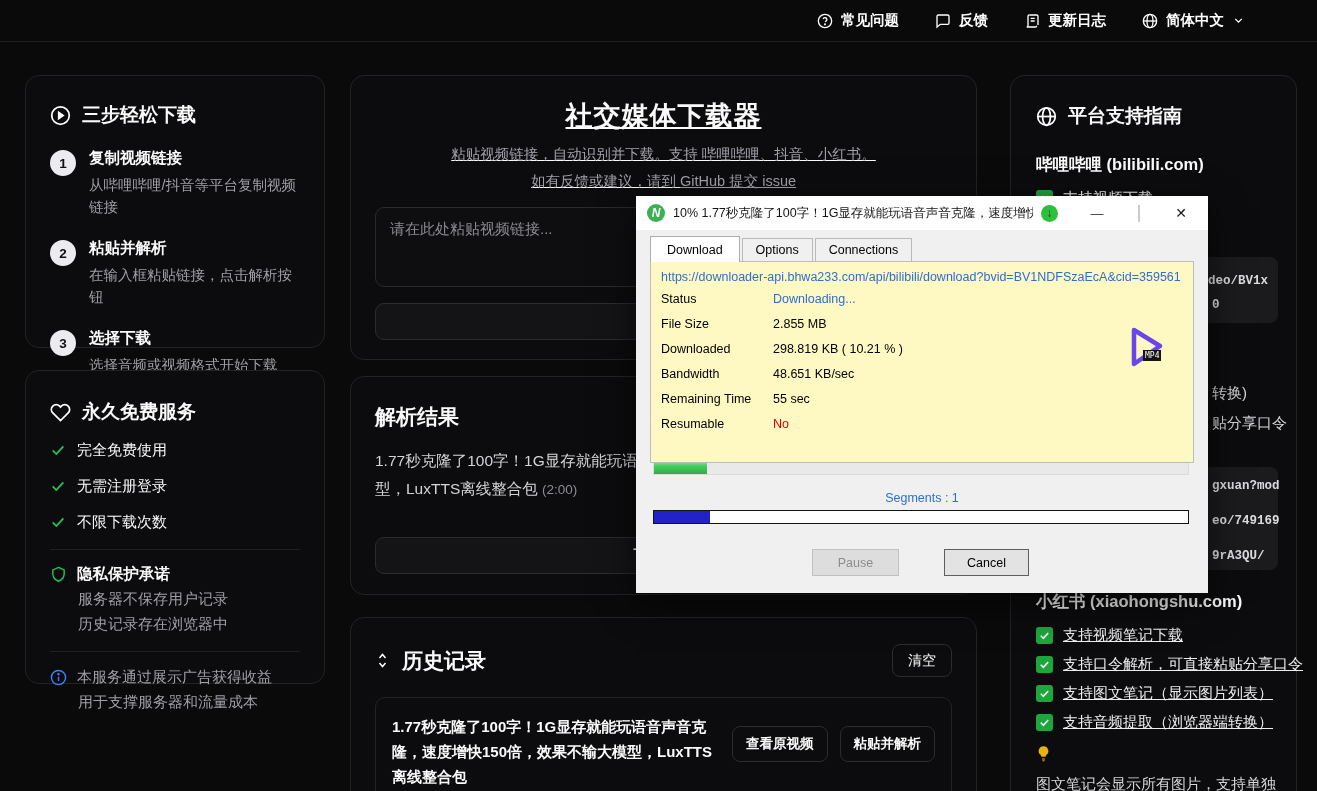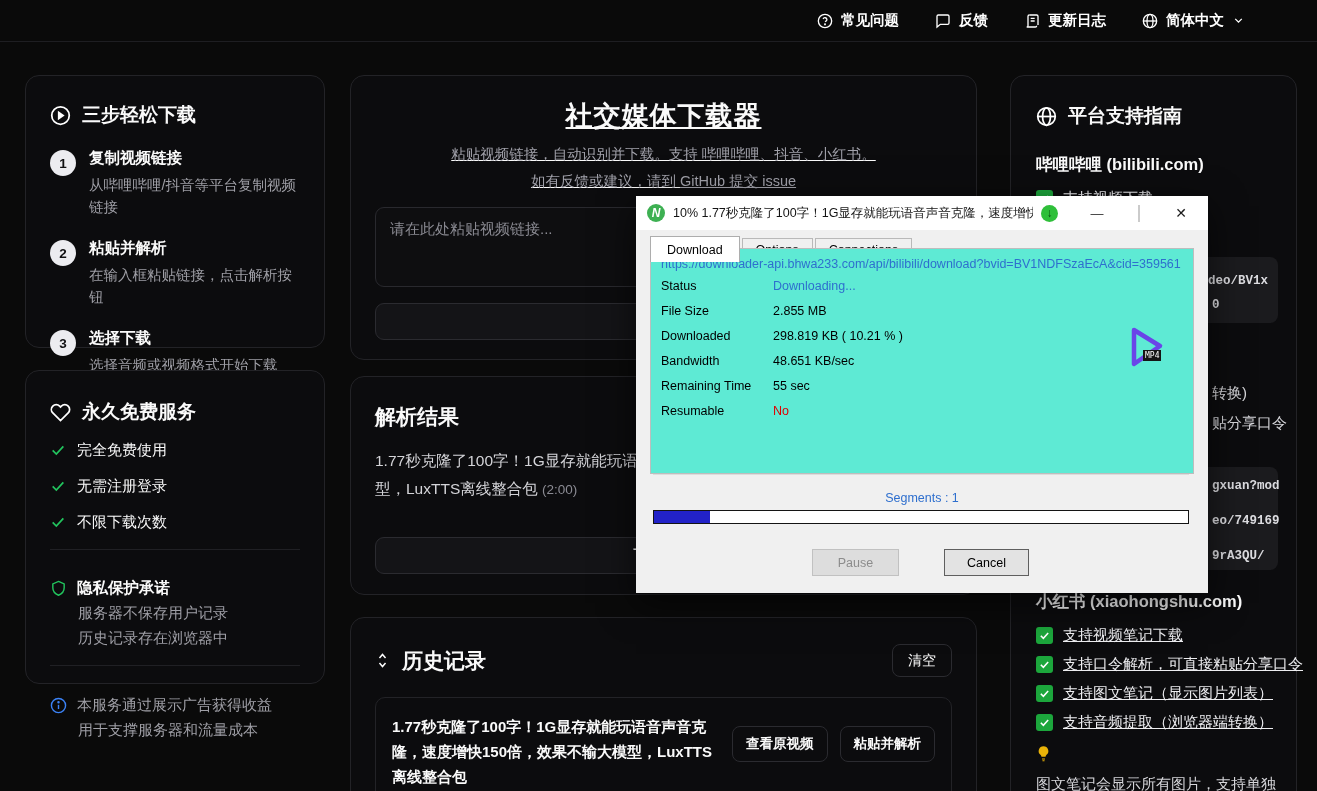--- a/index.html
+++ b/index.html
@@ -35,21 +35,21 @@
     flex:0 0 26px; width:26px; height:26px; border-radius:50%;
     background:#ececf0; color:#101012; font-size:13.5px; font-weight:700;
     display:flex; align-items:center; justify-content:center; margin-top:2px;
   }
   .step-title { font-size:15.5px; font-weight:700; }
   .step-desc { font-size:14.5px; color:#9f9fa6; line-height:22px; margin-top:5px; }
 
   #free-card { left:25px; top:370px; width:300px; height:314px; padding:28px 24px; }
   .feat-row { display:flex; align-items:center; gap:11px; font-size:15px; margin-top:14px; line-height:22px; }
   .divider { height:1px; background:#202024; margin:16px 0 14px; }
-  .priv-title-row { display:flex; align-items:center; gap:10px; font-size:15.5px; font-weight:700;margin-top:28px; }
+  .priv-title-row { display:flex; align-items:center; gap:10px; font-size:15.5px; font-weight:700; }
   .muted-line { font-size:15px; color:#9f9fa6; line-height:22px; margin-left:28px; margin-top:3px; }
 
   
   #hero-card { left:350px; top:75px; width:627px; height:285px; padding:22px 24px;text-decoration:underline; }
   .hero-title { text-align:center; font-size:27px; font-weight:700; letter-spacing:1px; }
   .hero-sub { text-align:center; font-size:14.5px; color:#a1a1aa; margin-top:11px; }
   .hero-feedback { text-align:center; font-size:14.5px; color:#a1a1aa; margin-top:8px; }
   .hero-feedback a { color:#a1a1aa; text-decoration:underline; cursor:pointer; }
   .url-input {
     width:100%; height:80px; margin-top:16px; resize:none;
@@ -140,22 +140,22 @@
   .dlg-tab {
     font-size:12.5px; color:#000; background:#f0f0f0;
     border:1px solid #b9b9b9; border-bottom:none;
     padding:4px 13px 4px; margin-right:2px; cursor:pointer;
   }
   .dlg-tab.active {
     background:#fff; padding:6px 16px 5px; position:relative; z-index:3; margin-bottom:-1px;
     border-color:#adadad;
   }
   .dlg-panel {
-    position:absolute; left:14px; right:14px; top:52px; height:226px;
-    background:#5eead4; border:1px solid #bdbdbd; z-index:2;
+    position:absolute; left:14px; right:14px; top:65px; height:202px;
+    background:#fef9c3; border:1px solid #bdbdbd; z-index:2;
   }
   .dlg-url {
     padding:8px 10px 2px; font-size:12.5px; color:#2e6fce;
     white-space:nowrap; overflow:hidden;
   }
   .dlg-row { display:flex; padding:0 10px; height:25px; align-items:center; font-size:12.5px; }
   .dlg-row .lbl { flex:0 0 112px; color:#000; }
   .dlg-row .val { color:#000; }
   .val-blue { color:#2e6fce !important; }
   .val-red { color:#de0000 !important; }

